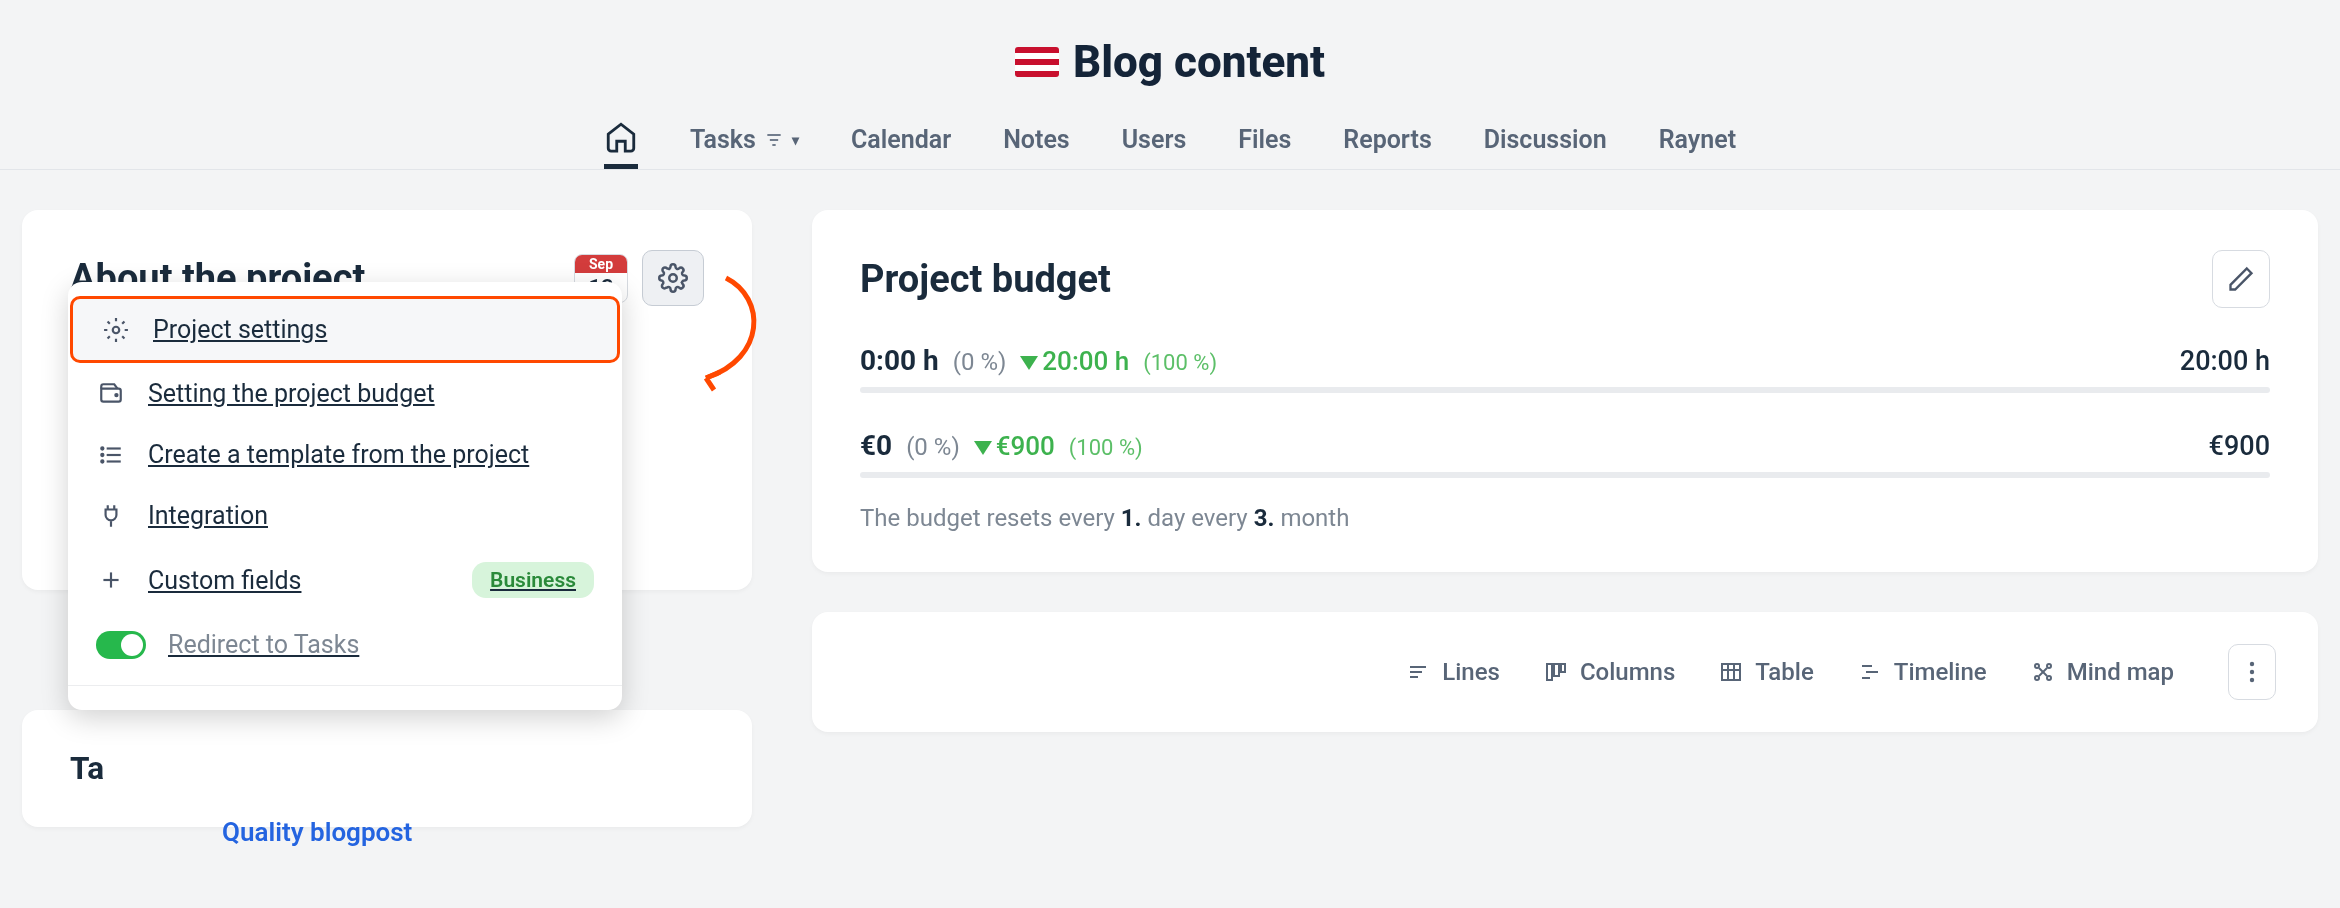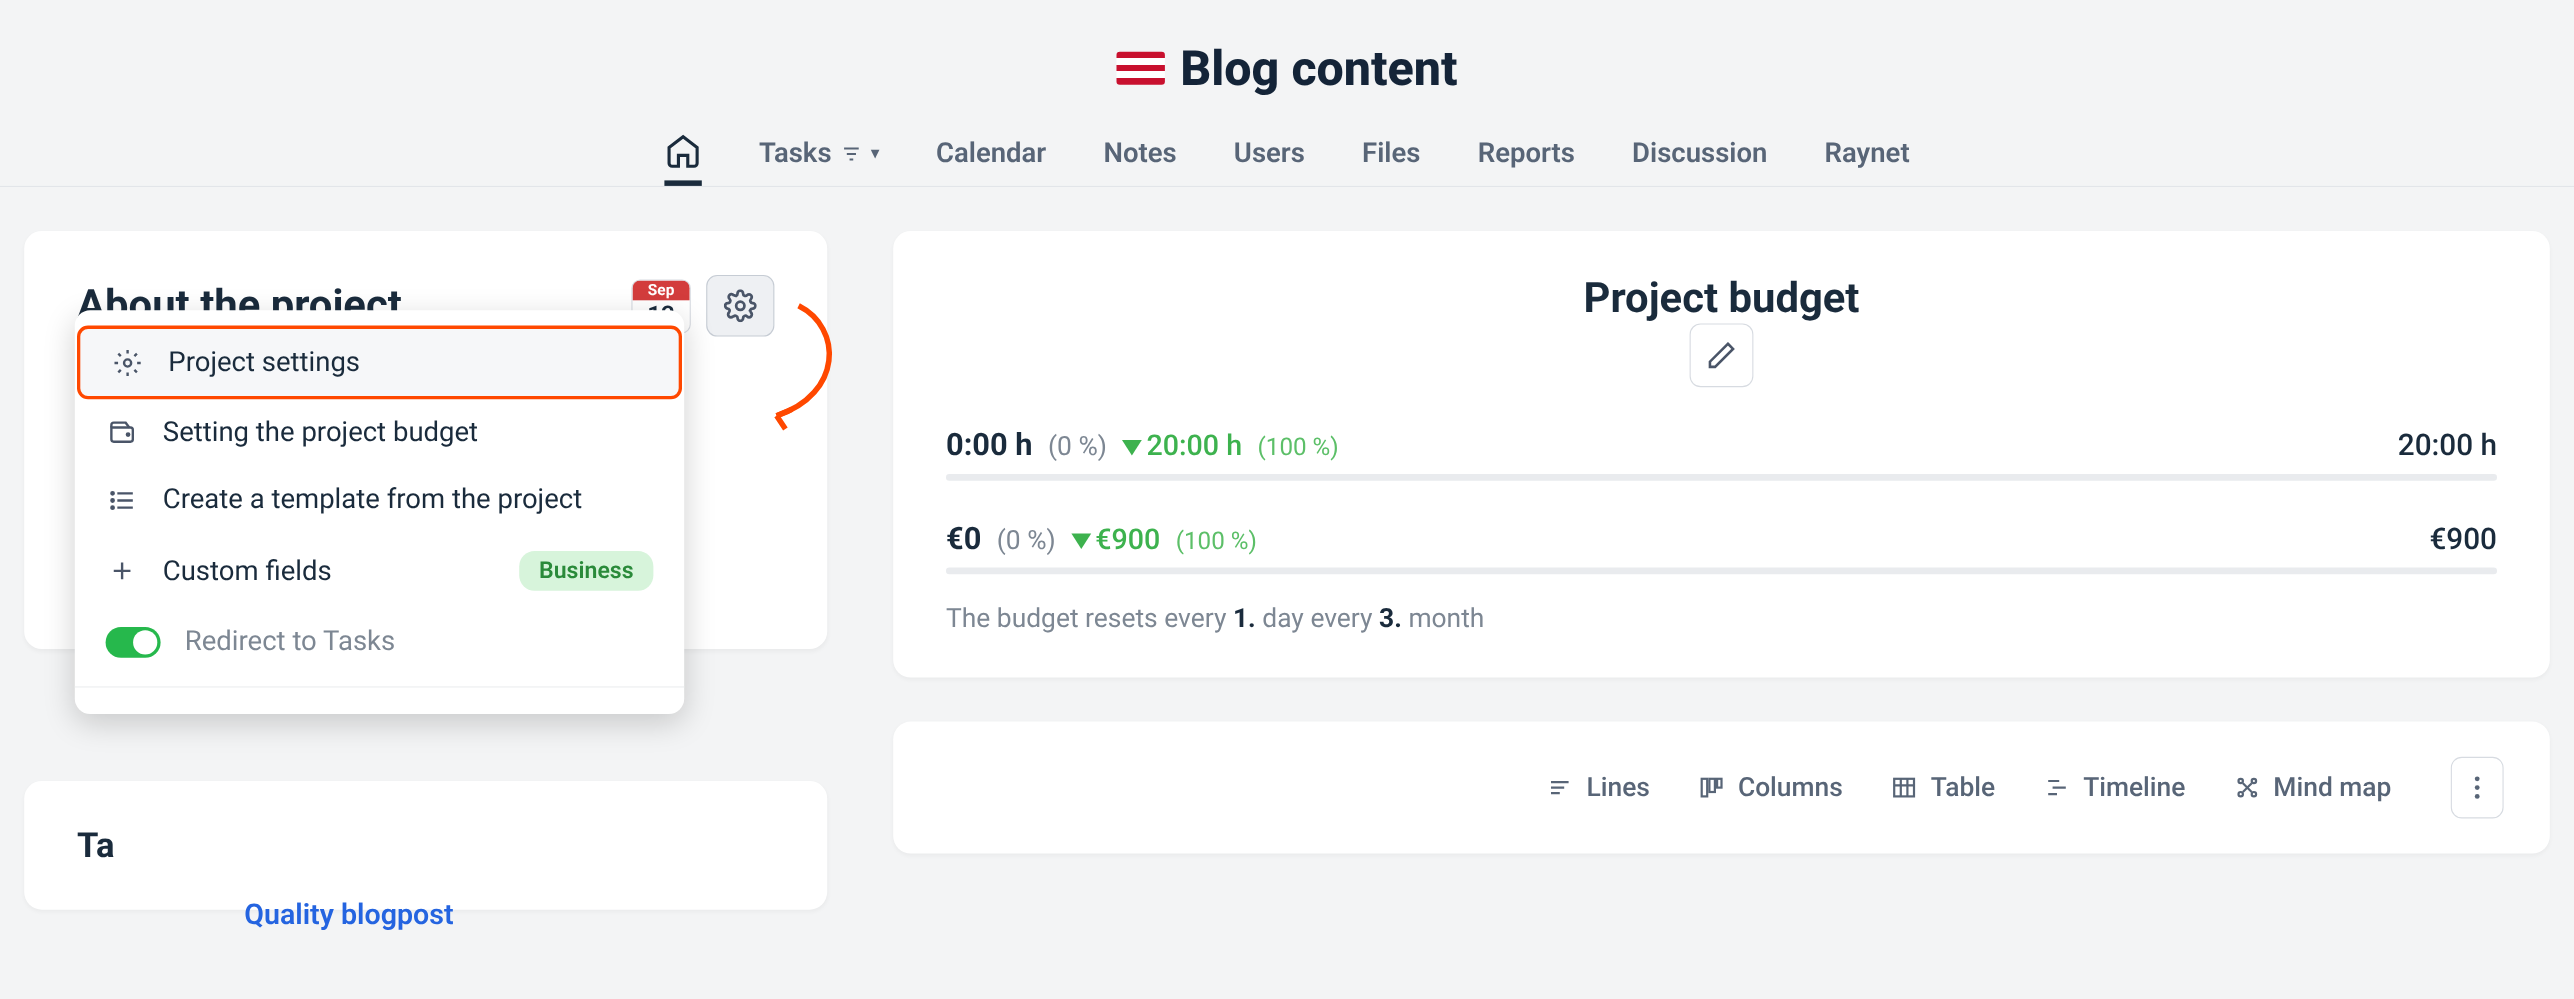--- a/index.html
+++ b/index.html
@@ -86,41 +86,42 @@
   }
   .dropdown{
     position:absolute;
     top:72px;left:46px;
     width:554px;
     background:#fff;
     border-radius:14px;
     box-shadow:0 8px 28px rgba(0,0,0,0.18);
     padding:14px 0;
     z-index:10;
+    text-decoration:underline;
   }
   .dropdown-row{
     display:flex;align-items:center;gap:22px;
     padding:16px 28px;font-size:25px;color:#1a2b3c;cursor:pointer;
   }
   .dropdown-row.highlight{
     border:3px solid #ff4800;border-radius:10px;background:#f6f7f9;
     margin:0 2px;
   }
   .dropdown-row .dd-icon{width:30px;display:flex;justify-content:center;color:#4a5568;}
   .dropdown-sep{height:1px;background:#ecedef;margin:10px 0;}
   .dropdown-row.archive{color:#d33c3c;}
   .badge-business{background:#d7f4db;color:#2a8a3a;border-radius:14px;padding:6px 18px;font-size:21px;font-weight:600;margin-left:auto;}
   .toggle{
     width:50px;height:28px;border-radius:14px;background:#26b84c;position:relative;
   }
   .toggle:after{content:"";position:absolute;right:3px;top:3px;width:22px;height:22px;border-radius:50%;background:#fff;}
   .arrow-annotation{
     position:absolute;top:58px;left:604px;z-index:11;
   }
-  .budget-head{display:flex;align-items:center;justify-content:space-between;flex-direction:column;}
+  .budget-head{display:flex;align-items:center;justify-content:space-between;}
   .edit-btn{
     width:58px;height:58px;border:1px solid #d7dbe1;border-radius:10px;
     display:flex;align-items:center;justify-content:center;cursor:pointer;
   }
   .budget-line{margin-top:36px;}
   .budget-line .row{
     display:flex;align-items:center;justify-content:space-between;margin-bottom:10px;
   }
   .budget-left{display:flex;align-items:baseline;gap:14px;flex-wrap:wrap;}
   .b-strong{font-size:28px;font-weight:700;color:#1a2b3c;}
@@ -229,20 +230,28 @@
                 <circle cx="4" cy="6" r="1"></circle>
                 <circle cx="4" cy="12" r="1"></circle>
                 <circle cx="4" cy="18" r="1"></circle>
               </svg>
           </span>
           <span>Create a template from the project</span>
         </div>
         <div class="dropdown-row">
           <span class="dd-icon">
             <svg width="26" height="26" viewBox="0 0 24 24" fill="none" stroke="#4a5568" stroke-width="2">
+                <path d="M9 2v4m6-4v4M7 6h10v5a5 5 0 0 1-5 5 5 5 0 0 1-5-5V6zm5 10v6"></path>
+              </svg>
+          </span>
+          <span>Integration</span>
+        </div>
+        <div class="dropdown-row">
+          <span class="dd-icon">
+            <svg width="26" height="26" viewBox="0 0 24 24" fill="none" stroke="#4a5568" stroke-width="2">
                 <line x1="12" y1="5" x2="12" y2="19"></line>
                 <line x1="5" y1="12" x2="19" y2="12"></line>
               </svg>
           </span>
           <span>Custom fields</span>
           <span class="badge-business">Business</span>
         </div>
         <div class="dropdown-row">
           <span class="toggle"></span>
           <span style="color:#7d8793;">Redirect to Tasks</span>

